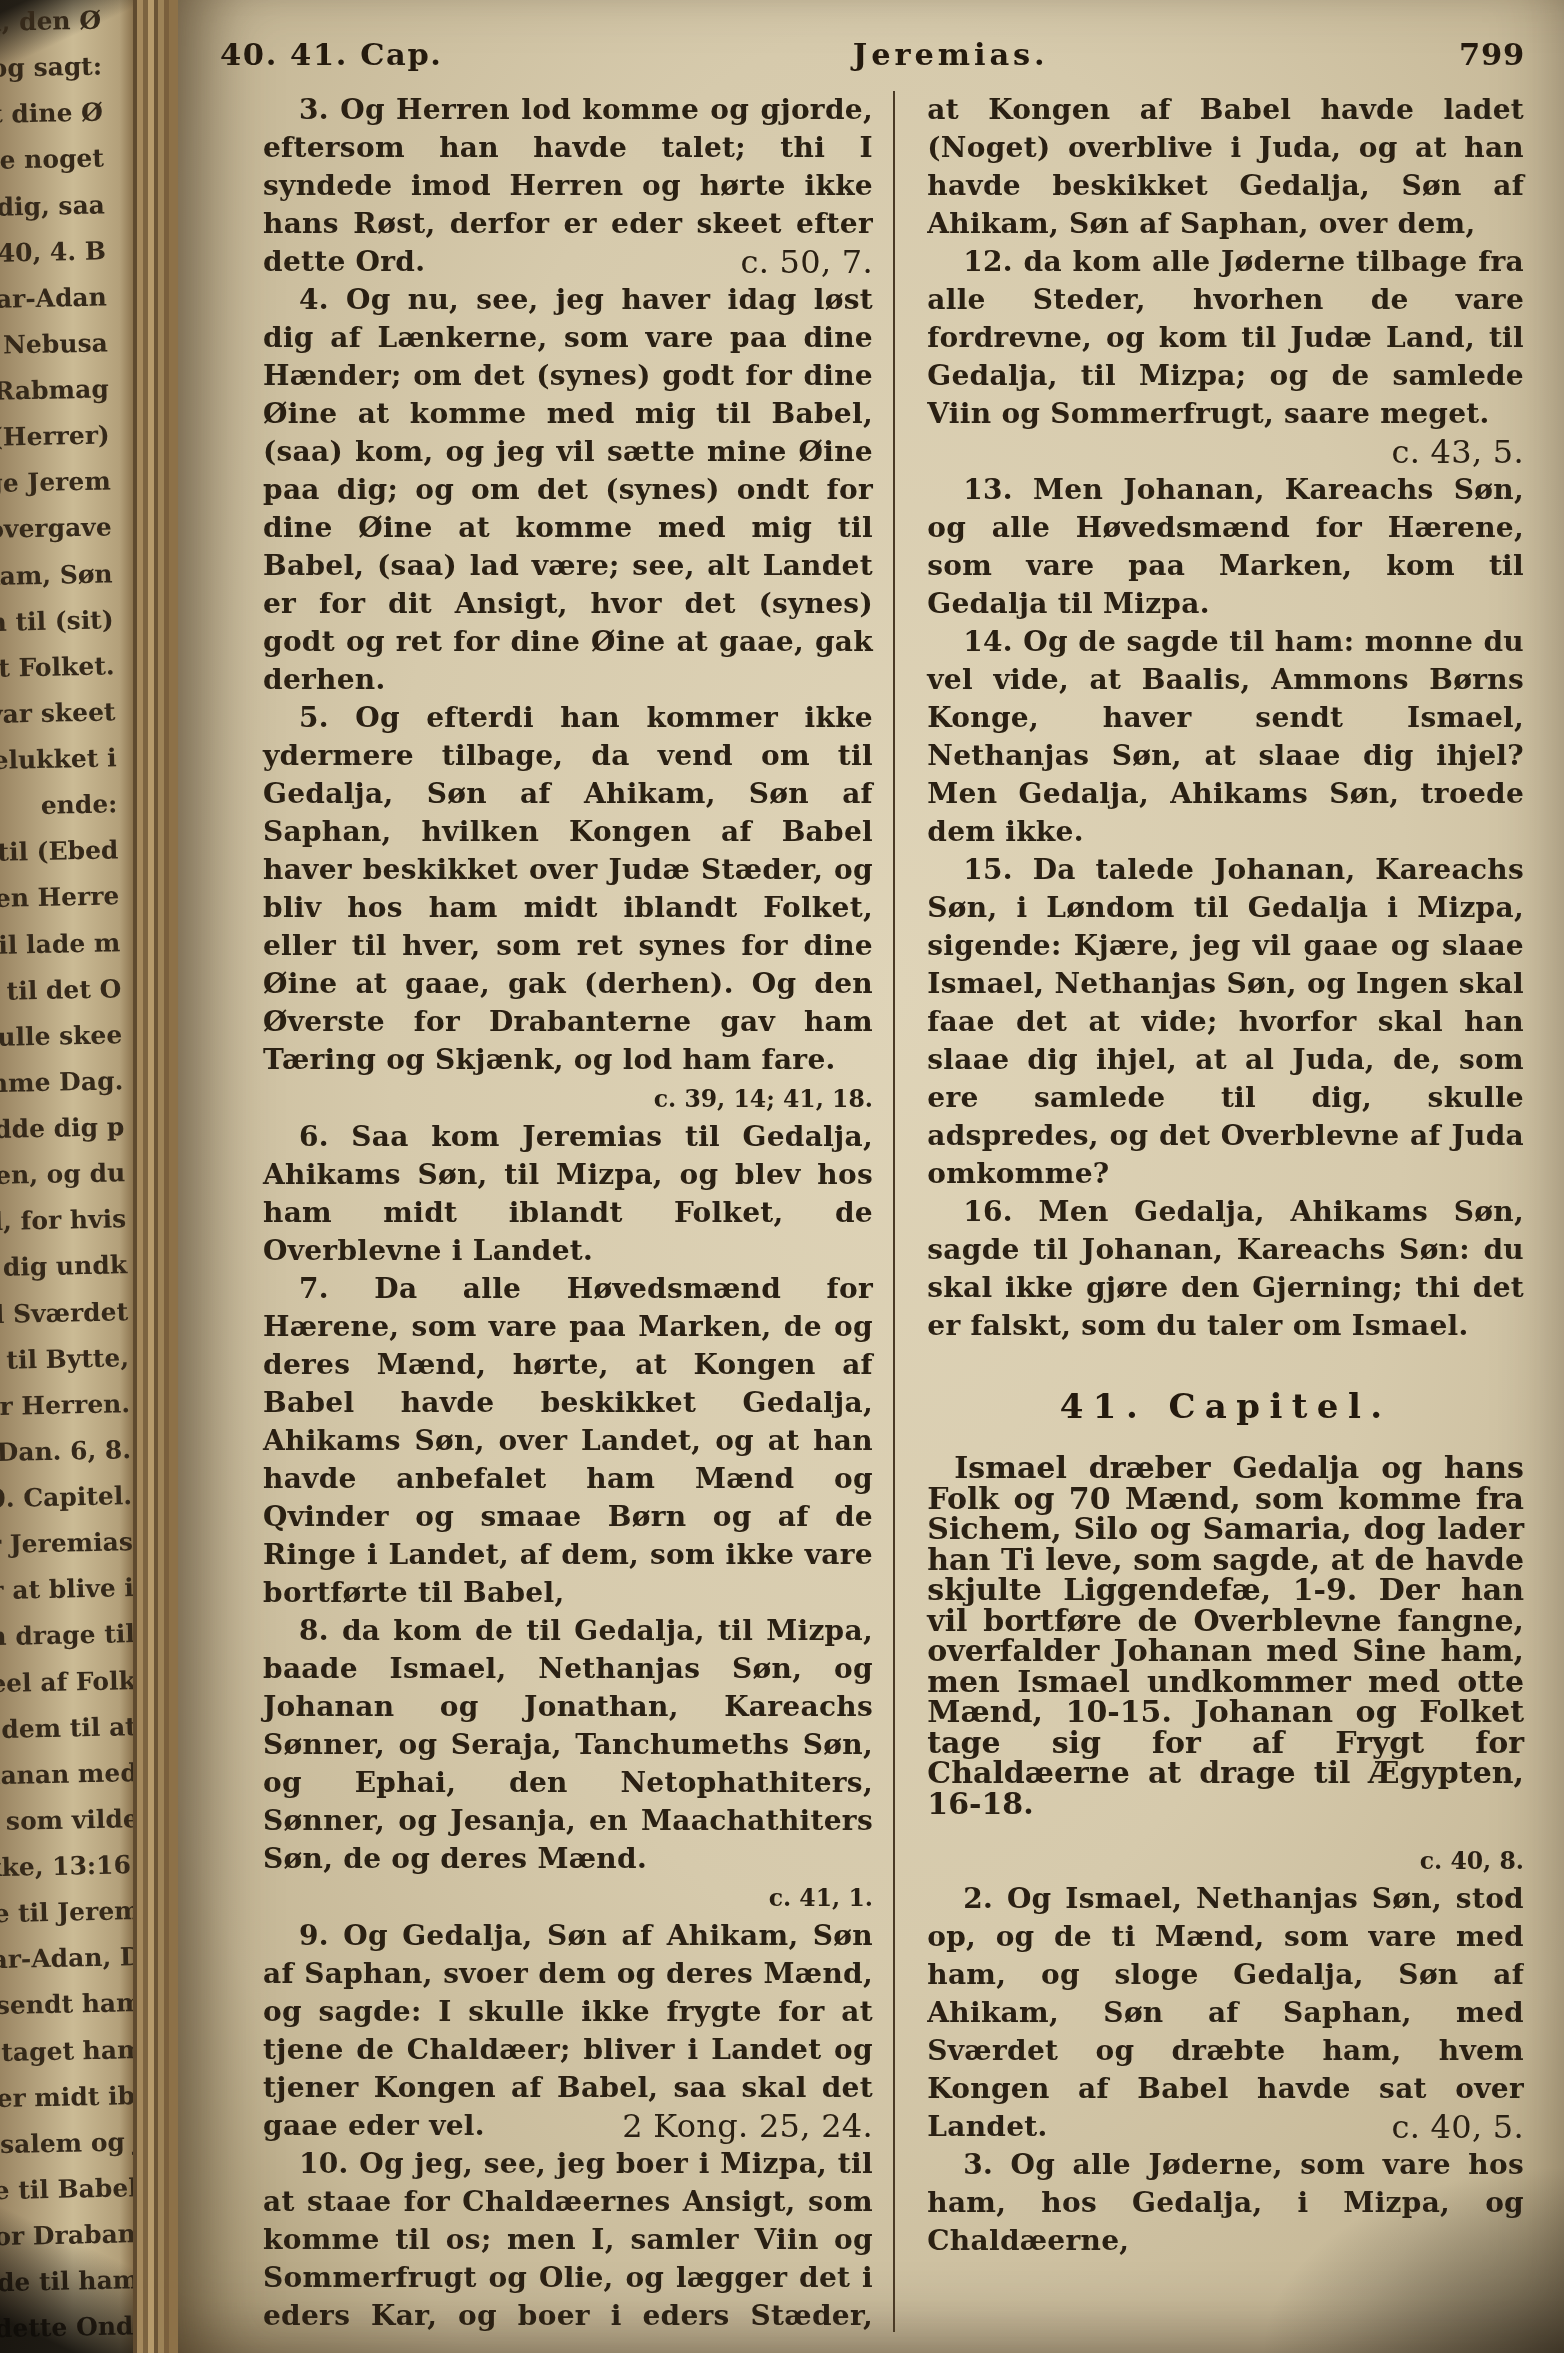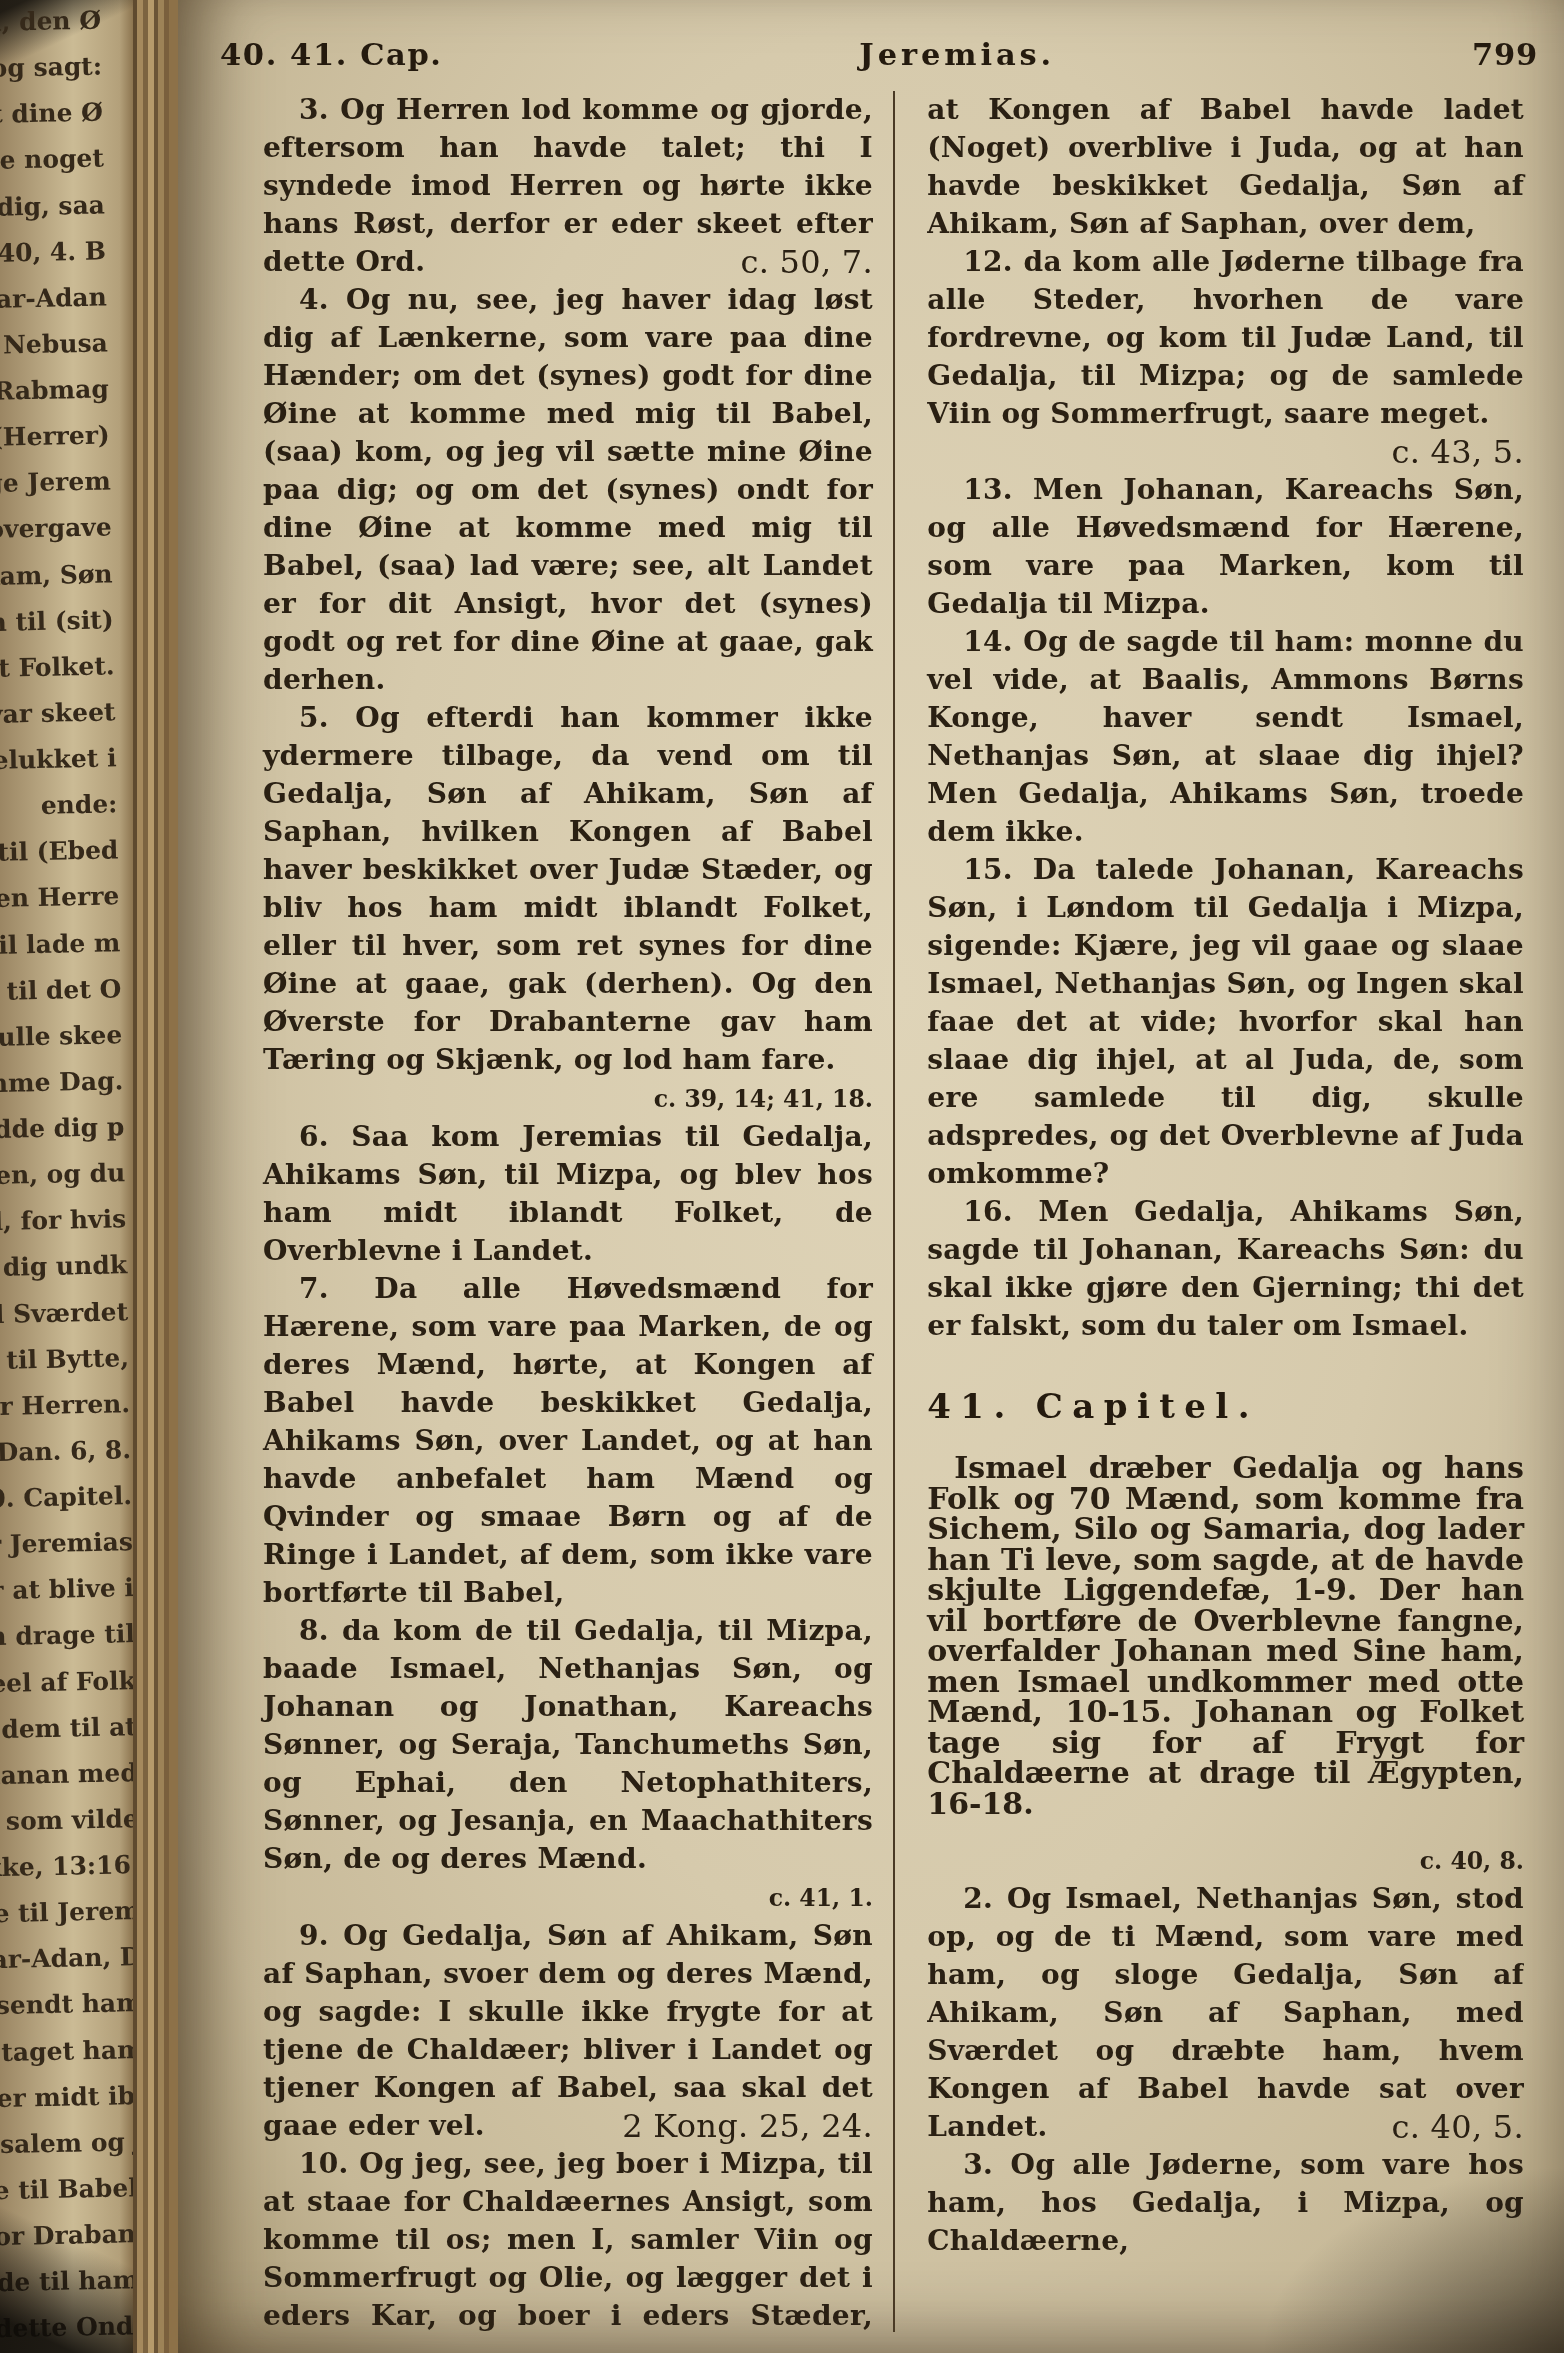--- a/index.html
+++ b/index.html
@@ -48,21 +48,21 @@
                inset -22px -38px 70px -23.5px rgba(40,26,12,.4);
     color:#281e11;
   }
   .corner-shade{
     position:absolute;right:0;bottom:0;width:329px;height:203px;pointer-events:none;
     background:radial-gradient(ellipse at 100% 100%,rgba(15,11,7,.55) 0%,transparent 65%);
   }
 
   .page-header{
     display:flex;align-items:center;
-    padding:36px 27px 0 42px;
+    padding:36px 40px 0 42px;
     font-weight:bold;font-size:30.5px;color:#241a0e;
   }
   .header-left{letter-spacing:1.6px;}
   .header-center{flex:1;text-align:center;letter-spacing:3.9px;}
   .header-right{letter-spacing:0.8px;}
 
   .columns{
     display:flex;height:calc(100% - 94px);overflow:hidden;
     padding:19px 41px 0 41px;box-sizing:border-box;
   }
@@ -76,21 +76,21 @@
     letter-spacing:0.3px;
   }
   p.verse.no-indent{text-indent:0;}
   p.has-ref{overflow:hidden;}
   .ref{float:right;font-size:32px;font-weight:normal;padding-left:14px;}
   .cref{
     text-align:right;font-size:23.5px;line-height:36px;
     font-weight:bold;margin:1.6px 0;color:#2a2013;
   }
   .chapter-heading{
-    font-size:34px;font-weight:bold;
+    text-align:center;font-size:34px;font-weight:bold;
     letter-spacing:9.4px;margin:41px 0 27px;color:#241a0e;
   }
   .summary{
     margin:0 0 23.5px;font-size:30px;line-height:30.5px;text-indent:27px;
     text-align:justify;font-weight:bold;color:#2a2013;
   }
 </style>
 </head>
 <body>
 

